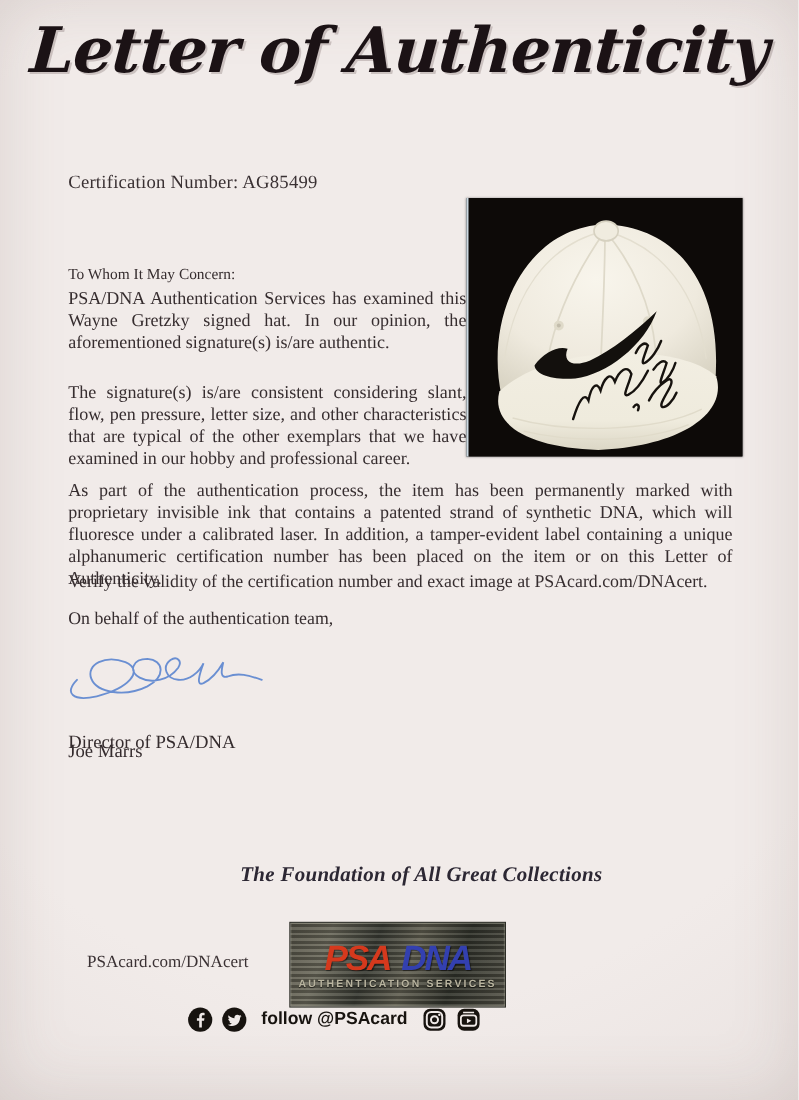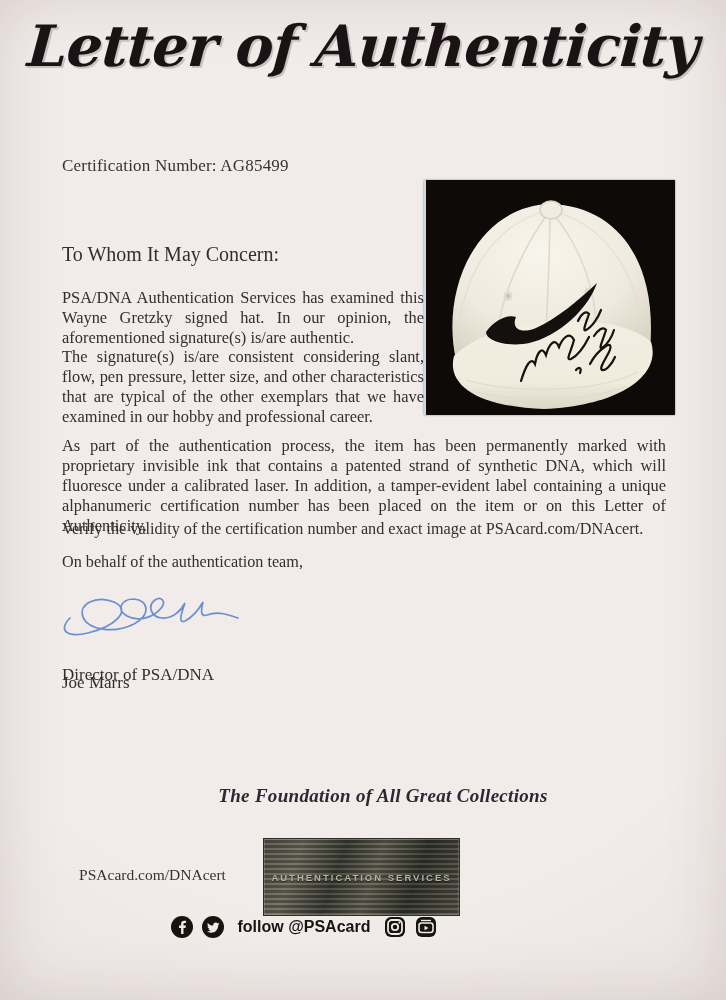--- a/index.html
+++ b/index.html
@@ -21,27 +21,27 @@
     font-family:"DejaVu Serif", serif;
     font-style:italic; font-weight:bold;
     font-size:57px; letter-spacing:-1px;
     color:#1b1215;
     text-shadow:2px 2px 0 rgba(90,70,70,.25);
     transform:skewX(-4deg);
   }
   .meta-line{left:62px; font-size:17px; color:#3a3133; letter-spacing:.2px;}
   .date-line{top:122px;}
   .cert-line{top:156px;}
-  .salutation{left:62px; top:243px; font-size:20px;}
+  .salutation{left:62px; top:243px; font-size:14px;}
   .para{
     left:62px; margin:0;
     font-size:16.4px; line-height:20px;
     text-align:justify; color:#362d2f;
   }
-  .p1{top:288px; width:362px;}
+  .p1{top:261px; width:362px;}
   .p2{top:347px; width:362px;}
   .p3{top:436px; width:604px;}
   .single-line{left:62px; font-size:16.2px; white-space:nowrap; color:#362d2f;}
   .verify-line{top:520px;}
   .closing-line{top:553px;}
   .photo{
     left:424px; top:180px; width:249px; height:235px;
     background:#0d0a08;
     border-left:2px solid #ccd9e2;
     box-shadow:0 0 2px rgba(0,0,0,.4);
@@ -166,20 +166,24 @@
   <svg class="abs sig-svg" viewBox="0 0 195 56">
     <path d="M20,30 C8,42 16,50 38,45 C66,38 82,22 64,14 C46,7 28,16 33,29 C38,42 64,46 84,36 C101,27 99,12 84,11 C71,11 66,22 77,28 C88,34 104,30 112,19 C116,13 111,8 105,12 C97,18 101,29 112,30 C122,31 131,23 135,15 C131,26 128,36 135,33 C143,29 149,21 153,14 C151,22 150,29 157,27 C167,23 176,26 188,30" fill="none" stroke="#6a8fd2" stroke-width="1.7" stroke-linecap="round"></path>
   </svg>
 
   <div class="abs signer-name">Joe Marrs</div>
   <div class="abs signer-title">Director of PSA/DNA</div>
 
   <div class="abs tagline">The Foundation of All Great Collections</div>
 
   <div class="abs sticker">
+    <div class="sticker-words">
+      <span class="psa-word">PSA</span>
+      <span class="dna-word">DNA</span>
+    </div>
     <div class="sticker-sub">AUTHENTICATION SERVICES</div>
   </div>
 
   <div class="abs social-row">
     <svg width="24" height="24" viewBox="0 0 24 24">
       <circle cx="12" cy="12" r="11" fill="#17130f"></circle>
       <path d="M13.5 19v-6h2l.4-2.4h-2.4V9.1c0-.7.3-1.2 1.3-1.2h1.2V5.8c-.3 0-1-.1-1.8-.1-1.9 0-3.1 1.1-3.1 3.1v1.8H9v2.4h2.1V19z" fill="#efe9e7"></path>
     </svg>
     <svg width="24" height="24" viewBox="0 0 24 24">
       <circle cx="12" cy="12" r="11" fill="#17130f"></circle>

